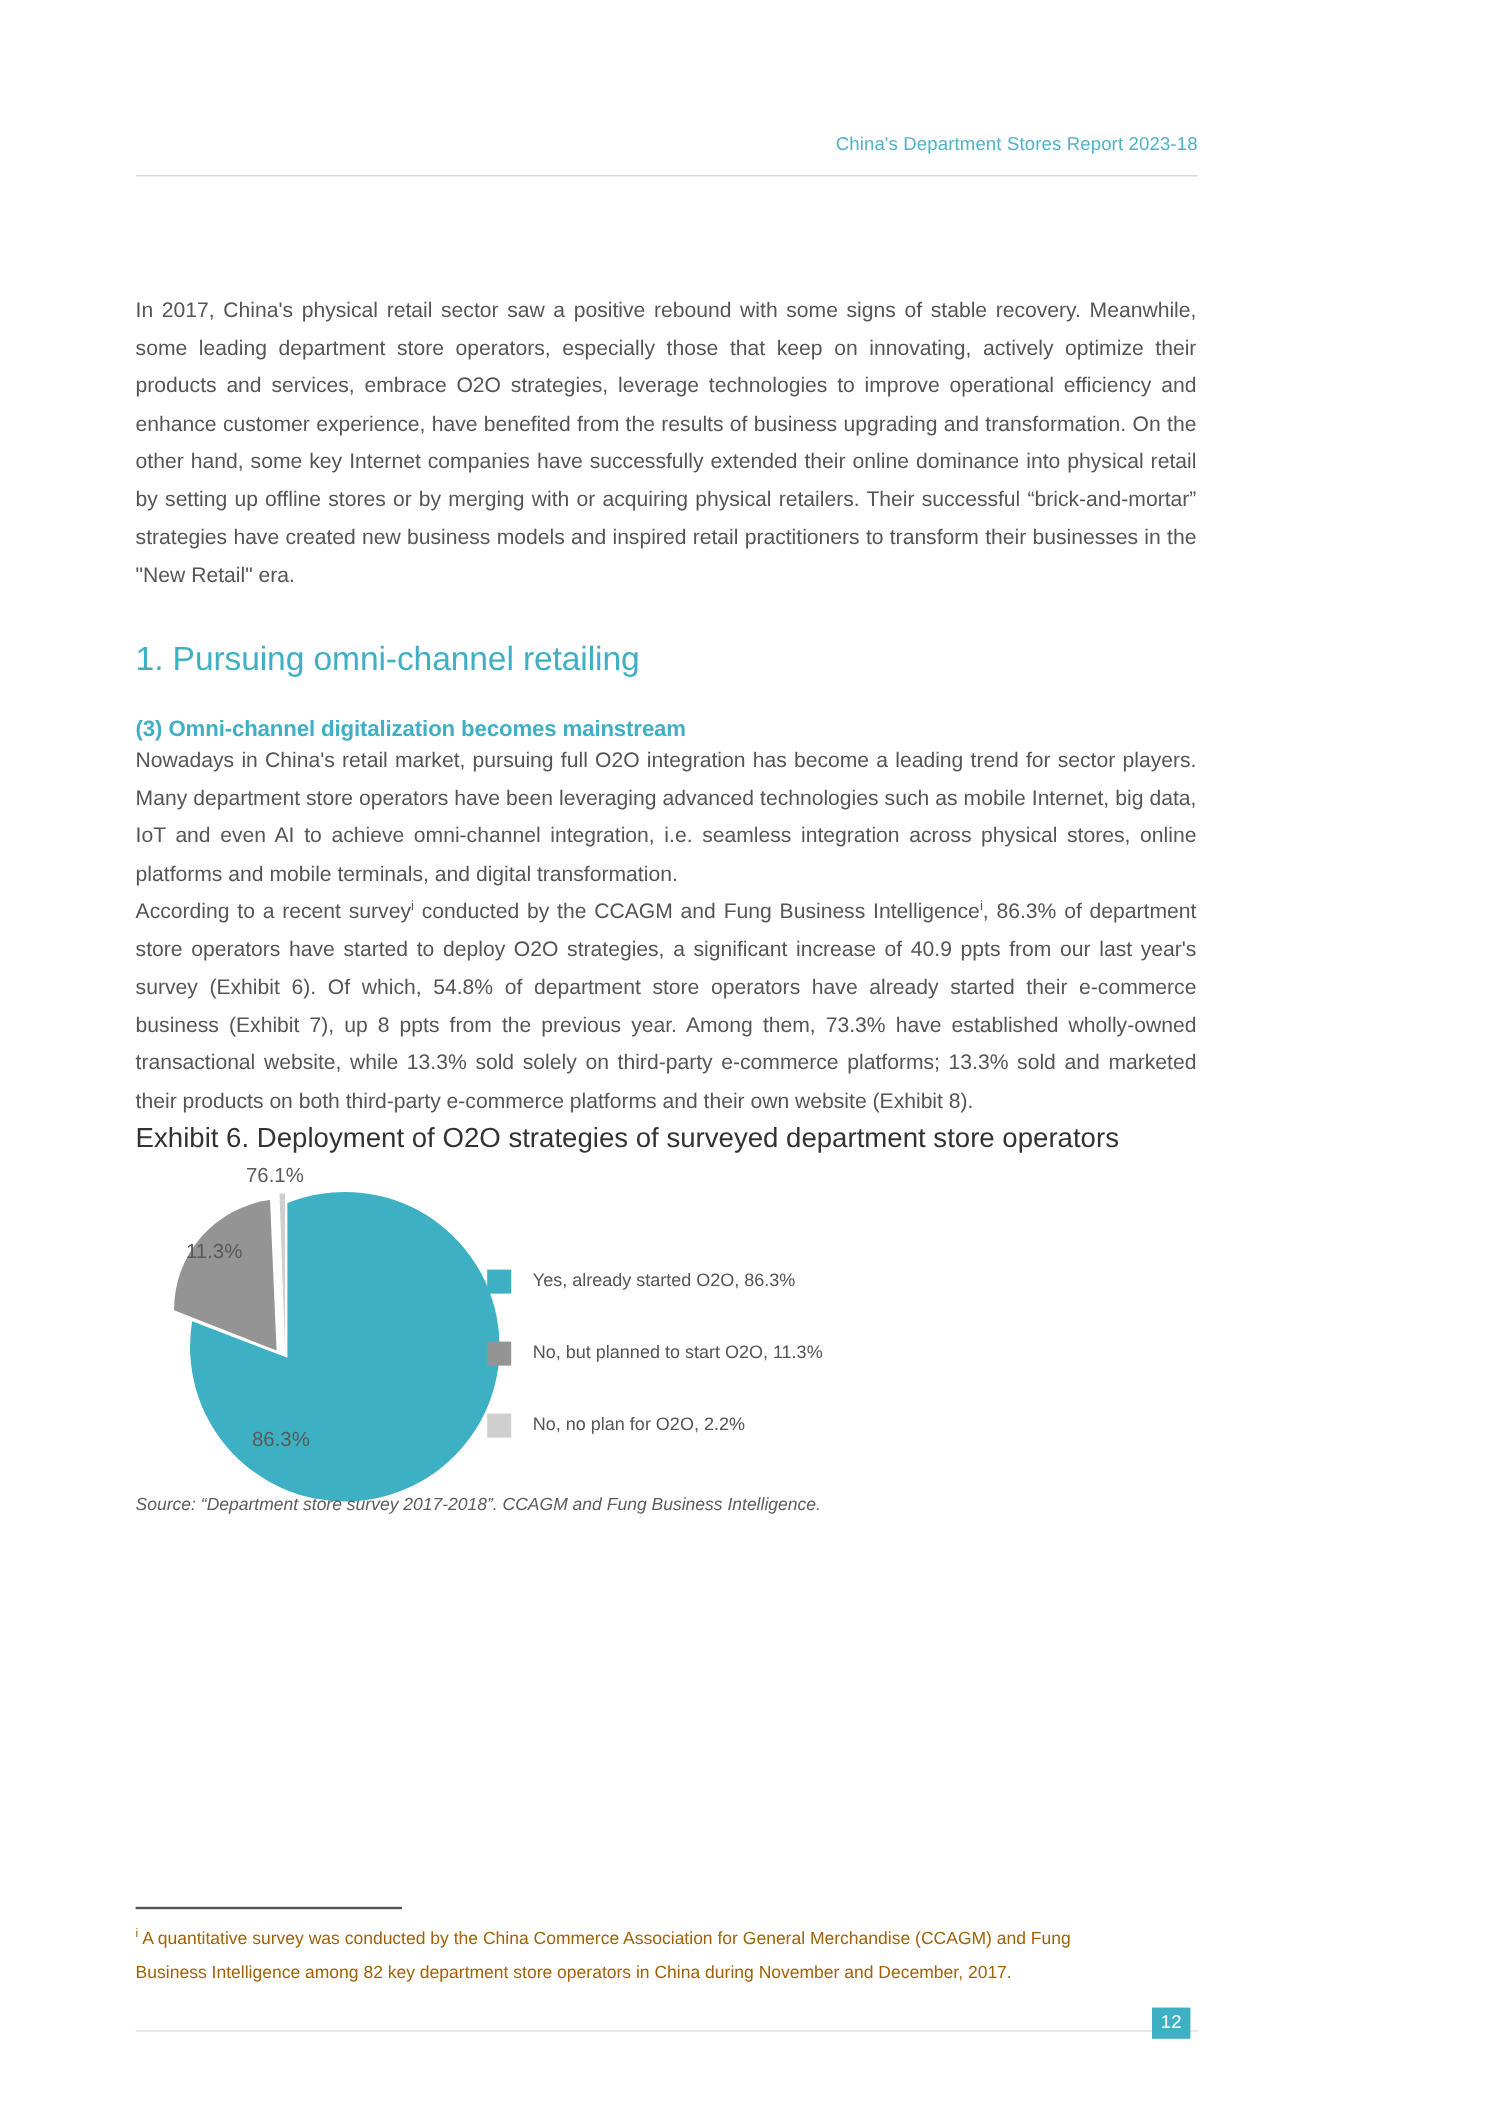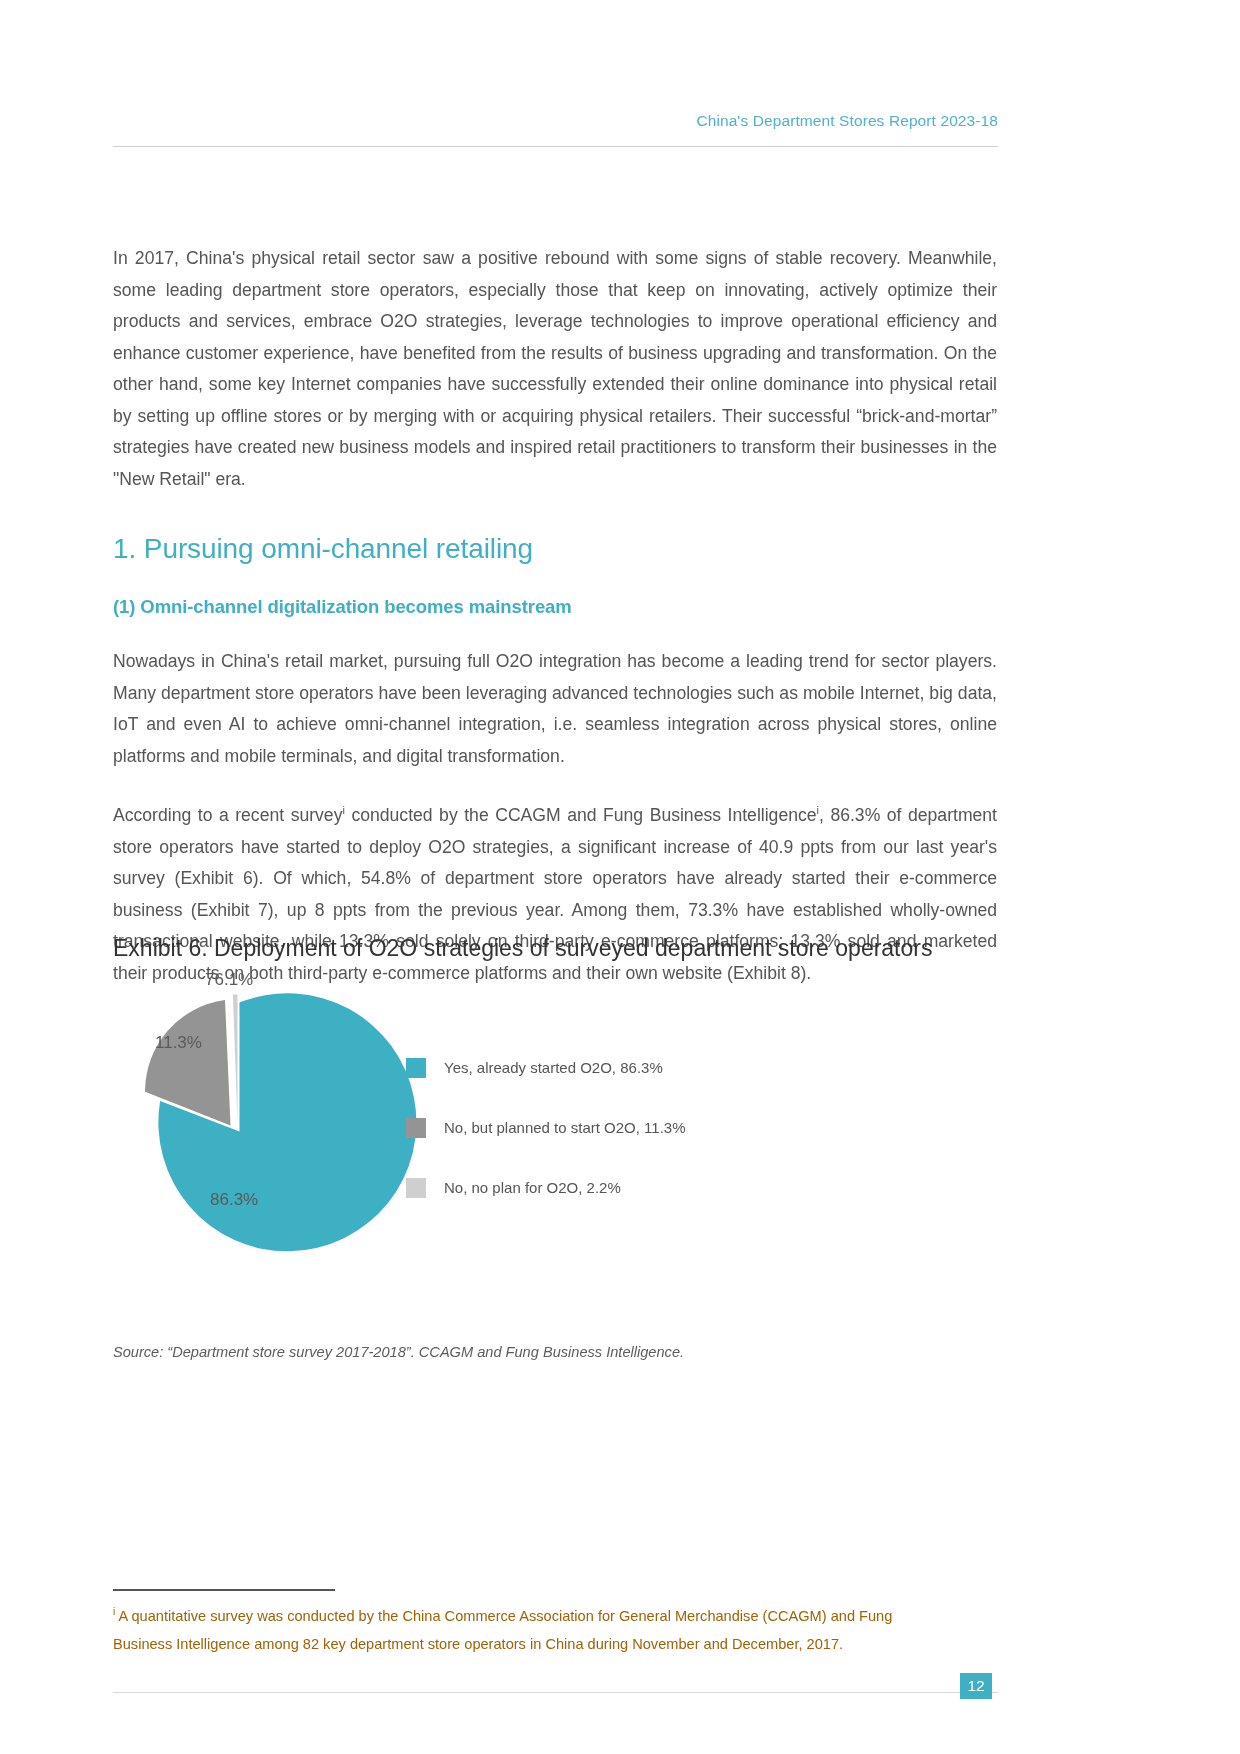--- a/index.html
+++ b/index.html
@@ -54,21 +54,21 @@
     width: 884px;
   }
   p.body {
     margin: 0 0 0 0;
     font-size: 17.6px;
     line-height: 31.5px;
     text-align: justify;
     color: #555555;
     font-weight: 400;
   }
-  p.body.spaced { margin-top: 28px; }
+  p.body.spaced { }
 
   sup.fn {
     font-size: 11px;
     vertical-align: super;
     line-height: 0;
   }
 
   h2.section {
     margin: 38px 0 0 0;
     font-size: 28px;
@@ -140,21 +140,21 @@
   }
   .legend-text {
     font-size: 15px;
     color: #555555;
     white-space: nowrap;
   }
 
   .source-note {
     position: absolute;
     left: 113px;
-    top: 1344px;
+    top: 1246px;
     font-size: 14.6px;
     font-style: italic;
     color: #5c5c5c;
   }
 
   
   .footnote-rule {
     position: absolute;
     left: 113px;
     top: 1589px;
@@ -209,21 +209,21 @@
     <span class="header-title">China's Department Stores Report 2023-18</span>
   </div>
   <div class="header-rule"></div>
 
   <div class="content">
 
     <p class="body">In 2017, China's physical retail sector saw a positive rebound with some signs of stable recovery. Meanwhile, some leading department store operators, especially those that keep on innovating, actively optimize their products and services, embrace O2O strategies, leverage technologies to improve operational efficiency and enhance customer experience, have benefited from the results of business upgrading and transformation. On the other hand, some key Internet companies have successfully extended their online dominance into physical retail by setting up offline stores or by merging with or acquiring physical retailers. Their successful “brick-and-mortar” strategies have created new business models and inspired retail practitioners to transform their businesses in the "New Retail" era.</p>
 
     <h2 class="section">1. Pursuing omni-channel retailing</h2>
 
-    <h3 class="subsection">(1) Omni-channel digitalization becomes mainstream</h3>
+    <h3 class="subsection">(3) Omni-channel digitalization becomes mainstream</h3>
 
     <p class="body spaced">Nowadays in China's retail market, pursuing full O2O integration has become a leading trend for sector players. Many department store operators have been leveraging advanced technologies such as mobile Internet, big data, IoT and even AI to achieve omni-channel integration, i.e. seamless integration across physical stores, online platforms and mobile terminals, and digital transformation.</p>
 
     <p class="body spaced"><span>According to a recent survey</span><sup class="fn">i</sup><span> conducted by the CCAGM and Fung Business Intelligence</span><sup class="fn">i</sup><span>, 86.3% of department store operators have started to deploy O2O strategies, a significant increase of 40.9 ppts from our last year's survey (Exhibit 6). Of which, 54.8% of department store operators have already started their e-commerce business (Exhibit 7), up 8 ppts from the previous year.  Among them, 73.3% have established wholly-owned transactional website, while 13.3% sold solely on third-party e-commerce platforms; 13.3% sold and marketed their products on both third-party e-commerce platforms and their own website (Exhibit 8).</span></p>
 
   </div>
 
   <h4 class="exhibit-title">Exhibit 6. Deployment of O2O strategies of surveyed department store operators</h4>
 
   <div class="chart-area">

